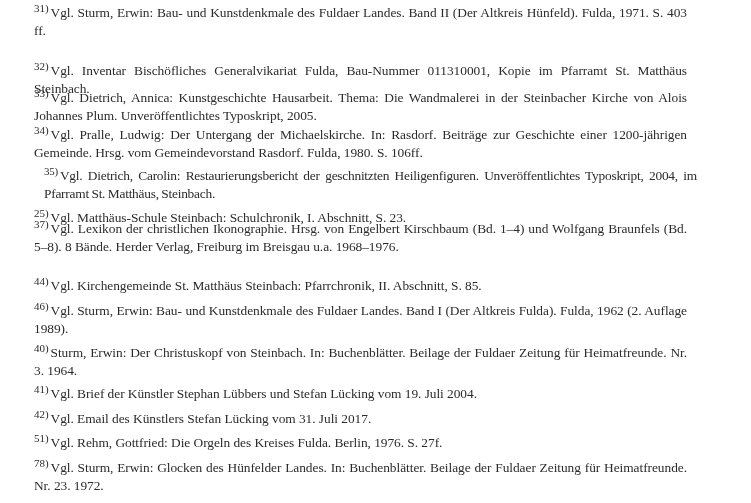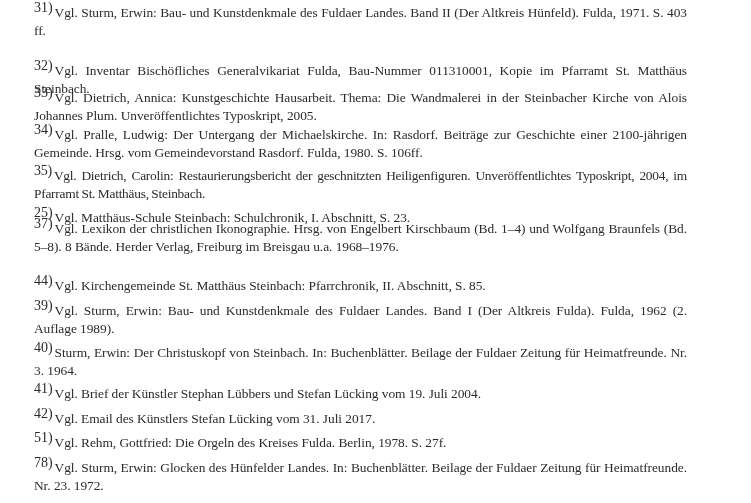--- a/index.html
+++ b/index.html
@@ -26,42 +26,43 @@
       left: 0;
       width: 653px;
       font-size: 13.4px;
       line-height: 18px;
       text-align: justify;
       text-align-last: left;
       hyphens: manual;
       letter-spacing: -0.05px;
     }
     .fn sup {
-      font-size: 14px;
+      font-size: 11px;
       vertical-align: 0;
       position: relative;
       top: -5px;
       margin-right: 2px;
     }
     .fn.tight {
       letter-spacing: -0.25px;
       word-spacing: -0.5px;
+      margin-left: 10px;
     }
   </style>
 </head>
 <body>
 
 <div class="page">
   <div class="fn" style="top:4px"><sup>31)</sup><span>Vgl. Sturm, Erwin: Bau- und Kunstdenkmale des Fuldaer Landes. Band II (Der Altkreis Hünfeld). Fulda, 1971. S. 403 ff.</span></div>
   <div class="fn" style="top:62px"><sup>32)</sup><span>Vgl. Inventar Bischöfliches Generalvikariat Fulda, Bau-Nummer 011310001, Kopie im Pfarramt St. Matthäus Steinbach.</span></div>
   <div class="fn" style="top:89px"><sup>33)</sup><span>Vgl. Dietrich, Annica: Kunstgeschichte Hausarbeit. Thema: Die Wandmalerei in der Steinbacher Kirche von Alois Johannes Plum. Unveröffentlichtes Typoskript, 2005.</span></div>
-  <div class="fn" style="top:126px"><sup>34)</sup><span>Vgl. Pralle, Ludwig: Der Untergang der Michaelskirche. In: Rasdorf. Beiträge zur Geschichte einer 2100-jähri­gen Gemeinde. Hrsg. vom Gemeindevorstand Rasdorf. Fulda, 1980. S. 106ff.</span></div>
+  <div class="fn" style="top:126px"><sup>34)</sup><span>Vgl. Pralle, Ludwig: Der Untergang der Michaelskirche. In: Rasdorf. Beiträge zur Geschichte einer 1200-jähri­gen Gemeinde. Hrsg. vom Gemeindevorstand Rasdorf. Fulda, 1980. S. 106ff.</span></div>
   <div class="fn tight" style="top:167px"><sup>35)</sup><span>Vgl. Dietrich, Carolin: Restaurierungsbericht der geschnitzten Heiligenfiguren. Unveröffentlichtes Typoskript, 2004, im Pfarramt St. Matthäus, Steinbach.</span></div>
   <div class="fn" style="top:209px"><sup>25)</sup><span>Vgl. Matthäus-Schule Steinbach: Schulchronik, I. Abschnitt, S. 23.</span></div>
   <div class="fn" style="top:220px"><sup>37)</sup><span>Vgl. Lexikon der christlichen Ikonographie. Hrsg. von Engelbert Kirschbaum (Bd. 1–4) und Wolfgang Braun­fels (Bd. 5–8). 8 Bände. Herder Verlag, Freiburg im Breisgau u.a. 1968–1976.</span></div>
   <div class="fn" style="top:277px"><sup>44)</sup><span>Vgl. Kirchengemeinde St. Matthäus Steinbach: Pfarrchronik, II. Abschnitt, S. 85.</span></div>
-  <div class="fn" style="top:302px"><sup>39)</sup><span>Vgl. Sturm, Erwin: Bau- und Kunstdenkmale des Fuldaer Landes. Band I (Der Altkreis Fulda). Fulda, 1962 (2. Auflage 1989).</span></div>
+  <div class="fn" style="top:302px"><sup>46)</sup><span>Vgl. Sturm, Erwin: Bau- und Kunstdenkmale des Fuldaer Landes. Band I (Der Altkreis Fulda). Fulda, 1962 (2. Auflage 1989).</span></div>
   <div class="fn" style="top:344px"><sup>40)</sup><span>Sturm, Erwin: Der Christuskopf von Steinbach. In: Buchenblätter. Beilage der Fuldaer Zeitung für Heimat­freunde. Nr. 3. 1964.</span></div>
   <div class="fn" style="top:385px"><sup>41)</sup><span>Vgl. Brief der Künstler Stephan Lübbers und Stefan Lücking vom 19. Juli 2004.</span></div>
   <div class="fn" style="top:410px"><sup>42)</sup><span>Vgl. Email des Künstlers Stefan Lücking vom 31. Juli 2017.</span></div>
-  <div class="fn" style="top:434px"><sup>51)</sup><span>Vgl. Rehm, Gottfried: Die Orgeln des Kreises Fulda. Berlin, 1978. S. 27f.</span></div>
+  <div class="fn" style="top:434px"><sup>51)</sup><span>Vgl. Rehm, Gottfried: Die Orgeln des Kreises Fulda. Berlin, 1976. S. 27f.</span></div>
   <div class="fn" style="top:459px"><sup>78)</sup><span>Vgl. Sturm, Erwin: Glocken des Hünfelder Landes. In: Buchenblätter. Beilage der Fuldaer Zeitung für Heimat­freunde. Nr. 23. 1972.</span></div>
 </div>
 
 </body></html>

